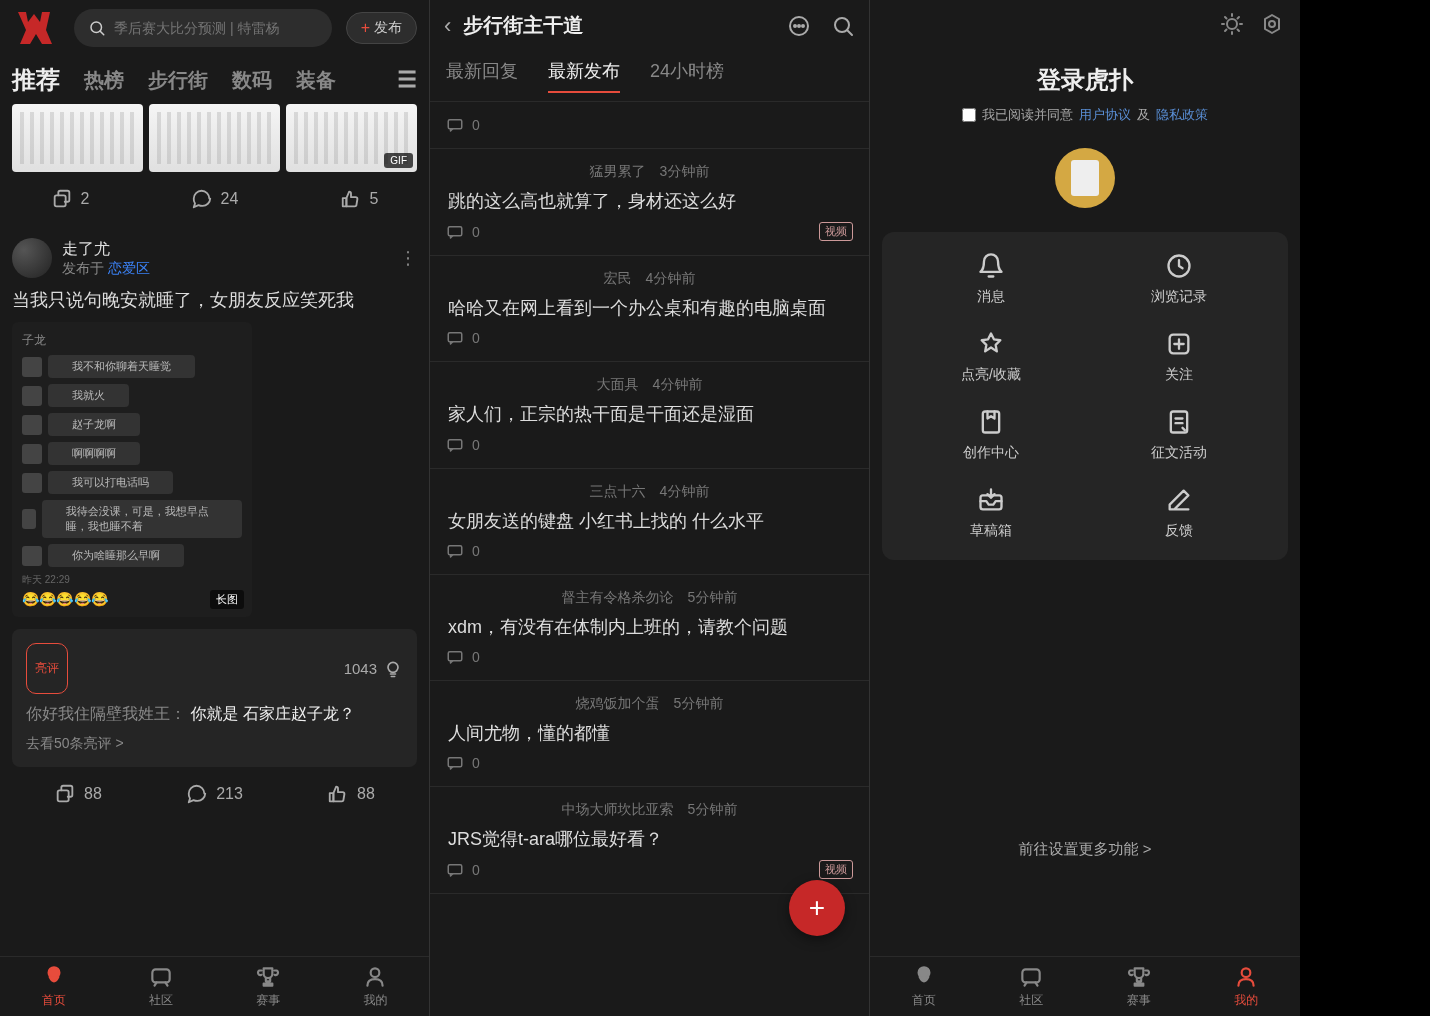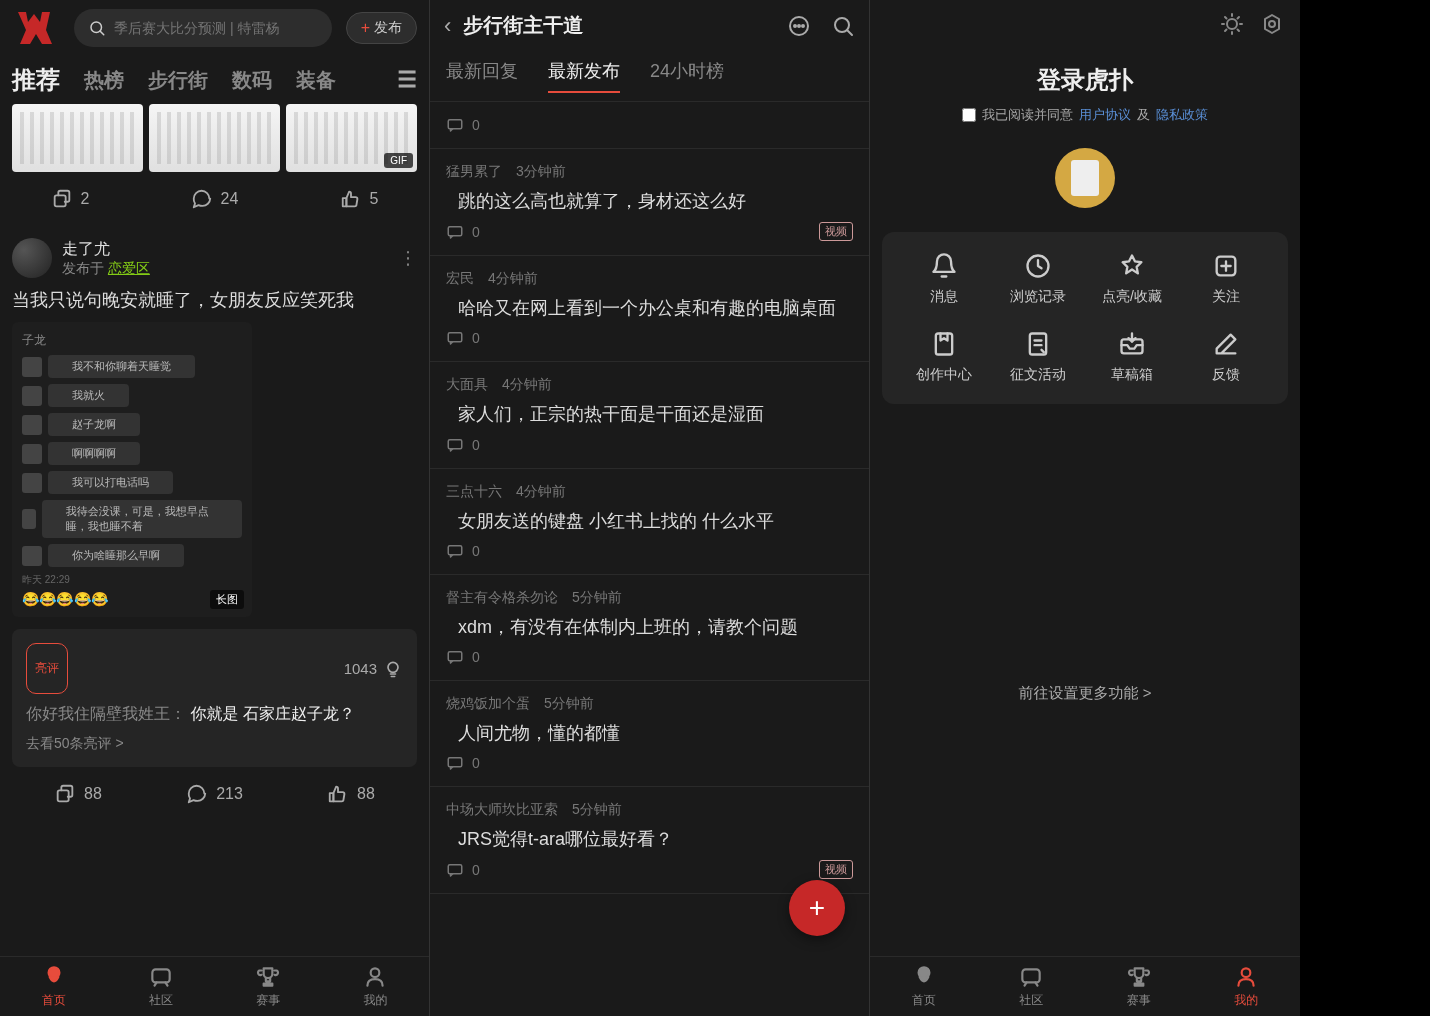--- a/index.html
+++ b/index.html
@@ -25,21 +25,21 @@
 .thumb { flex: 1; height: 68px; background: linear-gradient(180deg,#f5f5f5,#e0e0e0); border-radius: 4px; position: relative; overflow: hidden; }
 .thumb::before { content: ""; position: absolute; inset: 8px; background: repeating-linear-gradient(90deg,#999 0 4px,transparent 4px 10px); opacity: 0.3; }
 .gif-badge { position: absolute; bottom: 4px; right: 4px; background: rgba(0,0,0,0.7); color: #fff; font-size: 10px; padding: 2px 6px; border-radius: 3px; }
 .stats { display: flex; justify-content: space-around; padding: 16px 0; color: #aaa; font-size: 16px; }
 .stat { display: flex; align-items: center; gap: 8px; }
 .post { padding: 12px; }
 .post-head { display: flex; align-items: center; gap: 10px; }
 .avatar { width: 40px; height: 40px; border-radius: 50%; background: radial-gradient(circle at 30% 30%,#555,#222); }
 .user-info .name { color: #ddd; font-size: 16px; }
 .user-info .meta { color: #888; font-size: 14px; }
-.highlight { color: #84cc16; text-decoration: underline; }
+.highlight { color: #3b82f6; }
 .dots { margin-left: auto; color: #888; font-size: 18px; }
 .post-title { color: #ddd; font-size: 18px; padding: 10px 0; }
 .chat-img { width: 240px; background: #1e1e1e; border-radius: 6px; padding: 10px; position: relative; font-size: 12px; color: #bbb; }
 .chat-img .cname { color: #888; margin-bottom: 6px; font-family: Liberation Mono, monospace; }
 .chat-line { display: flex; align-items: center; gap: 6px; margin: 6px 0; }
 .chat-av { width: 20px; height: 20px; border-radius: 3px; background: #444; }
 .chat-bubble { background: #333; padding: 4px 24px; border-radius: 4px; font-size: 11px; }
 .chat-time { text-align: left; font-size: 10px; color: #666; margin-top: 6px; }
 .emoji-row { font-size: 14px; margin-top: 4px; }
 .long-badge { position: absolute; bottom: 8px; right: 8px; background: rgba(0,0,0,0.6); color: #fff; font-size: 11px; padding: 2px 6px; border-radius: 3px; }
@@ -60,36 +60,36 @@
 .p2-header { display: flex; align-items: center; padding: 12px 14px; gap: 12px; }
 .back { color: #aaa; font-size: 22px; }
 .p2-title { color: #eee; font-size: 20px; font-weight: 600; }
 .p2-header-right { margin-left: auto; display: flex; gap: 20px; }
 .p2-icon { color: #aaa; }
 .p2-tabs { display: flex; gap: 30px; padding: 8px 16px; font-size: 18px; border-bottom: 1px solid #2a2a2a; }
 .p2-tab { color: #888; padding-bottom: 8px; cursor: pointer; }
 .p2-tab.active { color: #eee; border-bottom: 2px solid #e74c3c; }
 .p2-list { overflow-y: auto; height: calc(100% - 110px); }
 .p2-post { padding: 14px 16px; border-bottom: 1px solid #2a2a2a; }
-.p2-meta { color: #777; font-size: 14px; display: flex; gap: 14px; }
-.p2-ptitle { color: #ddd; font-size: 18px; margin: 8px 12px; line-height: 1.4; }
+.p2-meta { color: #777; font-size: 14px; display: flex; gap: 14px; justify-content: center; }
+.p2-ptitle { color: #ddd; font-size: 18px; margin: 8px 2px; line-height: 1.4; }
 .p2-foot { display: flex; align-items: center; gap: 8px; color: #777; font-size: 14px; }
 .vid-tag { margin-left: auto; border: 1px solid #c99; color: #c99; font-size: 11px; padding: 1px 5px; border-radius: 3px; }
 .fab { position: absolute; bottom: 80px; right: 24px; width: 56px; height: 56px; border-radius: 50%; background: #c62828; color: #fff; font-size: 28px; display: flex; align-items: center; justify-content: center; box-shadow: 0 4px 12px rgba(0,0,0,0.4); cursor: pointer; }
 
 
 .p3-top { display: flex; justify-content: flex-end; gap: 16px; padding: 12px 16px; }
 .p3-top-icon { color: #888; }
 .login-title { text-align: center; color: #eee; font-size: 24px; font-weight: 600; margin-top: 16px; }
 .agree { display: flex; justify-content: center; align-items: center; gap: 6px; margin-top: 10px; font-size: 13px; color: #aaa; }
 .agree input { width: 14px; height: 14px; }
 .link { color: #5a8fd6; }
 .login-avatar { width: 60px; height: 60px; border-radius: 50%; background: #d4a843; margin: 24px auto; display: flex; align-items: center; justify-content: center; }
 .login-avatar-inner { width: 28px; height: 36px; background: #eee; border-radius: 3px; }
-.grid { background: #252525; border-radius: 12px; margin: 20px 12px; padding: 20px; display: grid; grid-template-columns: repeat(4,1fr); gap: 24px 10px; }
+.grid { background: #252525; border-radius: 12px; margin: 20px 12px; padding: 20px; display: grid; grid-template-columns: repeat(2,1fr); gap: 24px 10px; }
 .grid-item { display: flex; flex-direction: column; align-items: center; gap: 8px; color: #ccc; font-size: 14px; cursor: pointer; }
 .grid-icon { color: #ccc; }
 .more-settings { text-align: center; color: #aaa; font-size: 15px; margin-top: 280px; cursor: pointer; }
 
 svg { display: block; }
 .stroke-icon { fill: none; stroke: currentColor; stroke-width: 2; stroke-linecap: round; stroke-linejoin: round; }
 </style>
 </head>
 <body>
 

